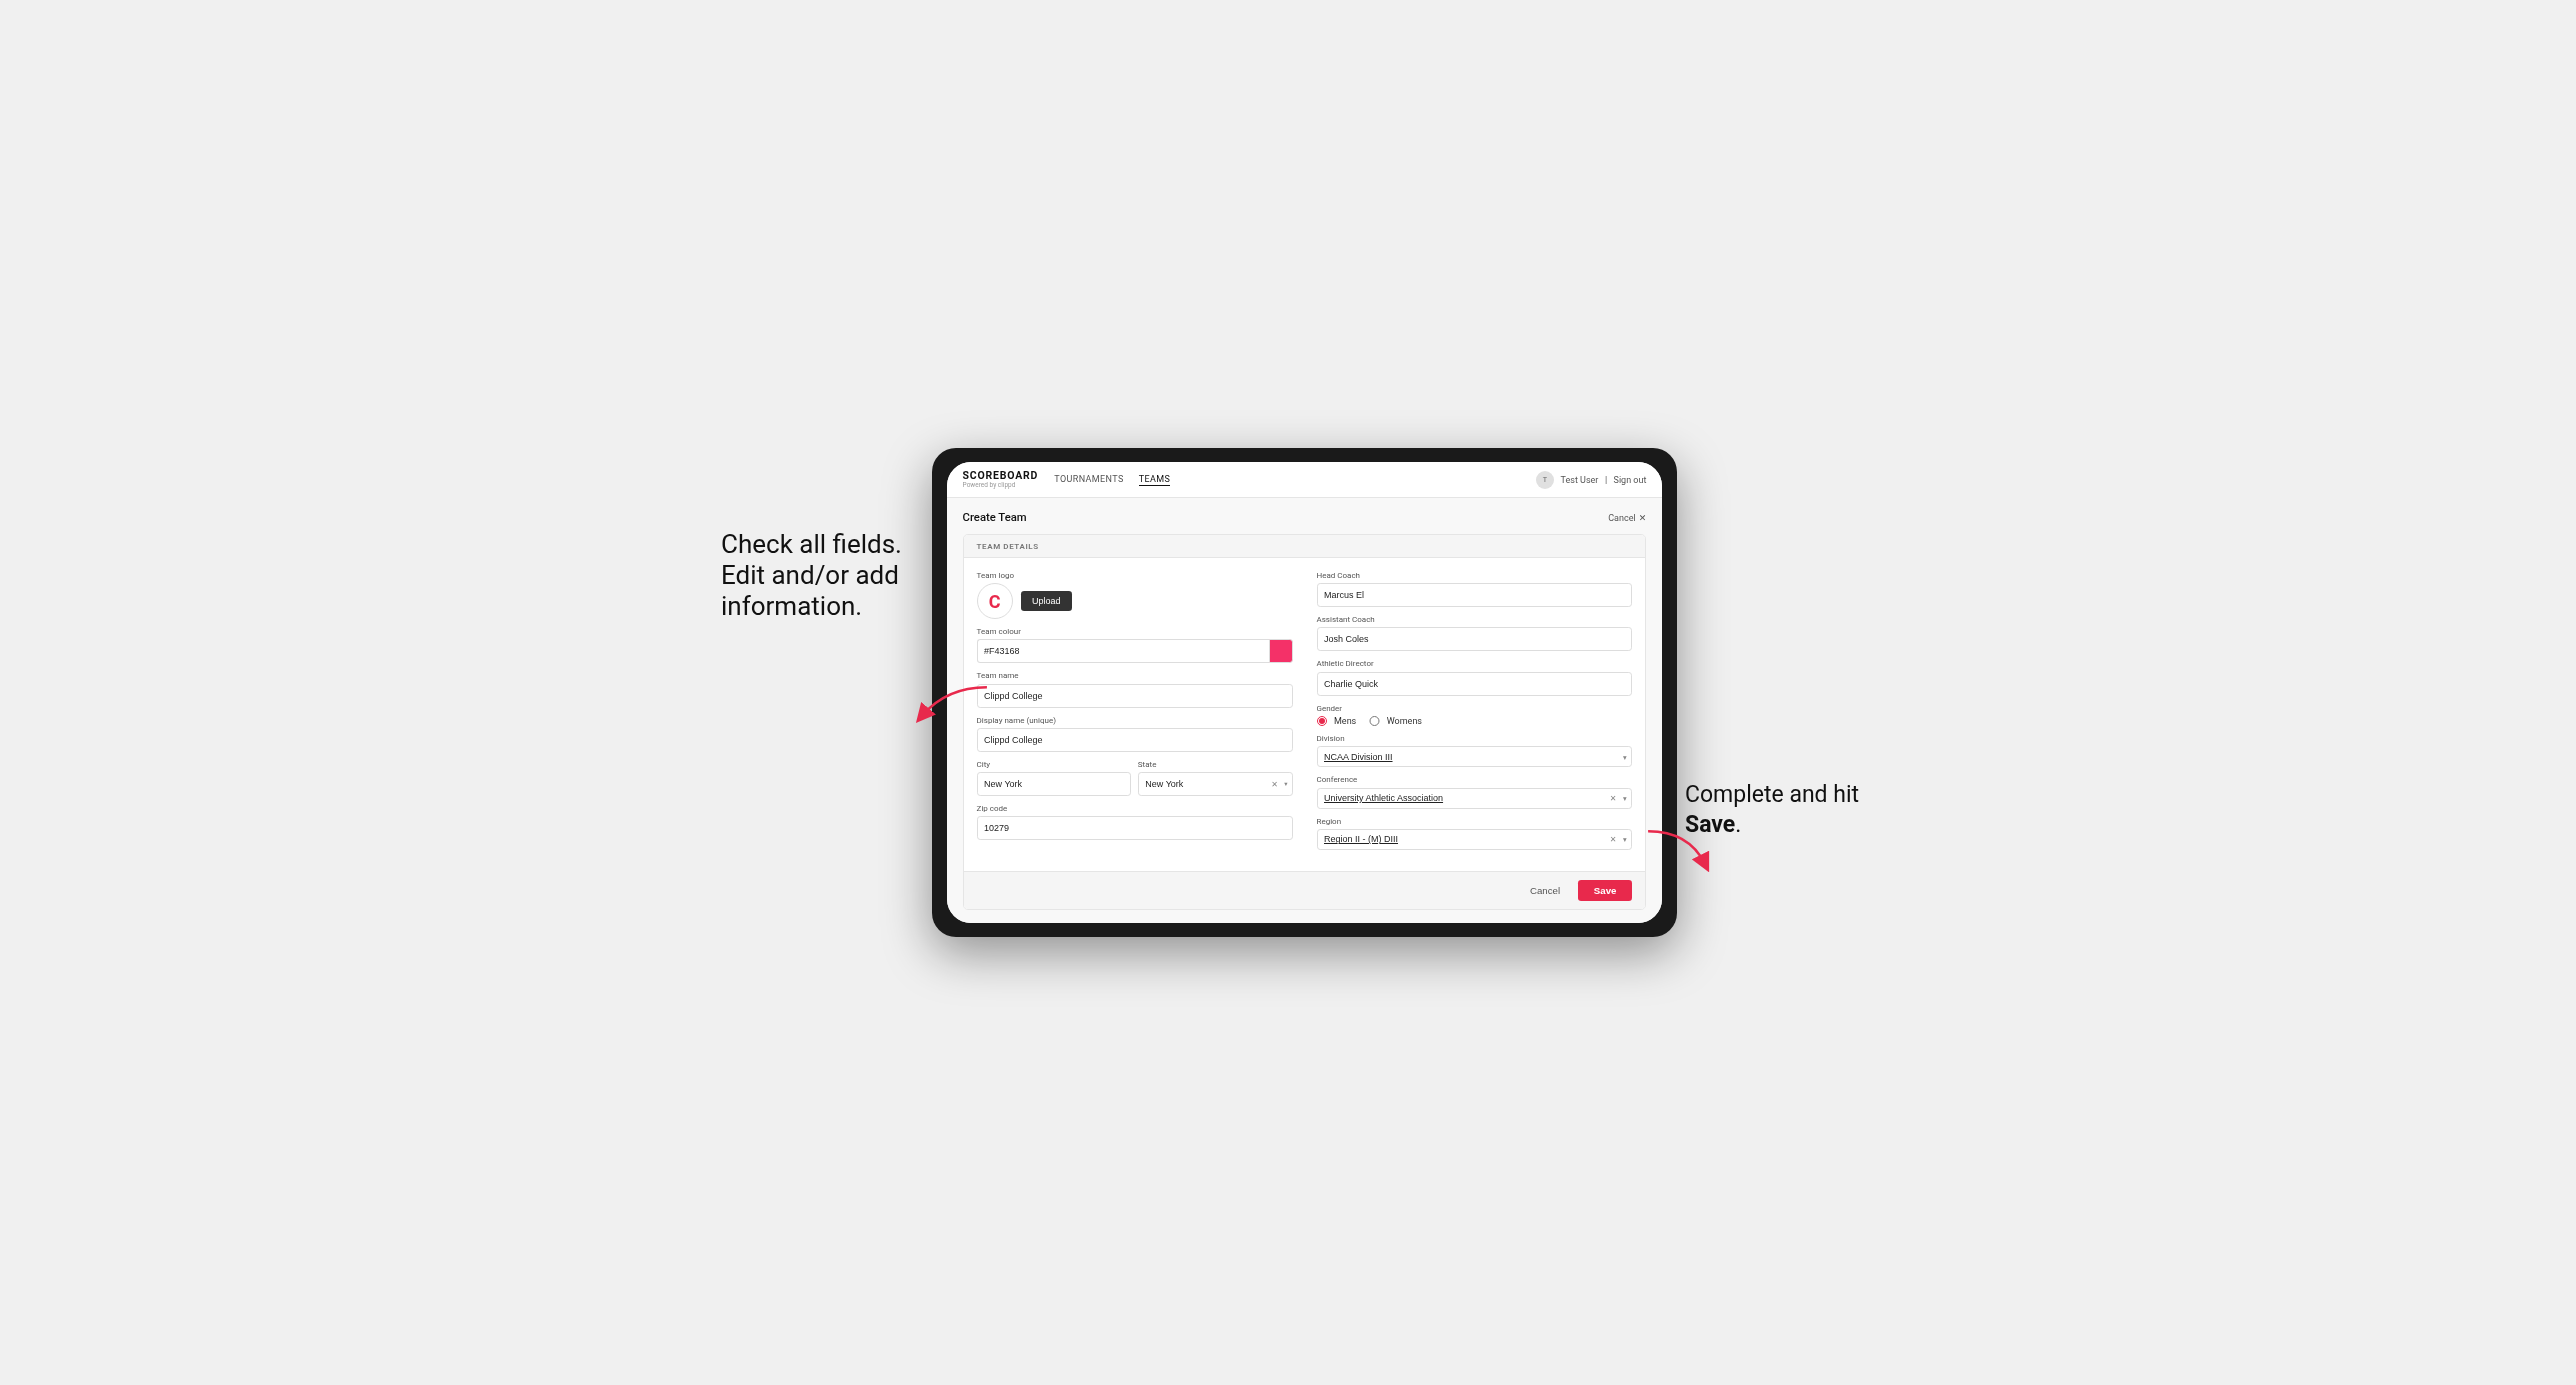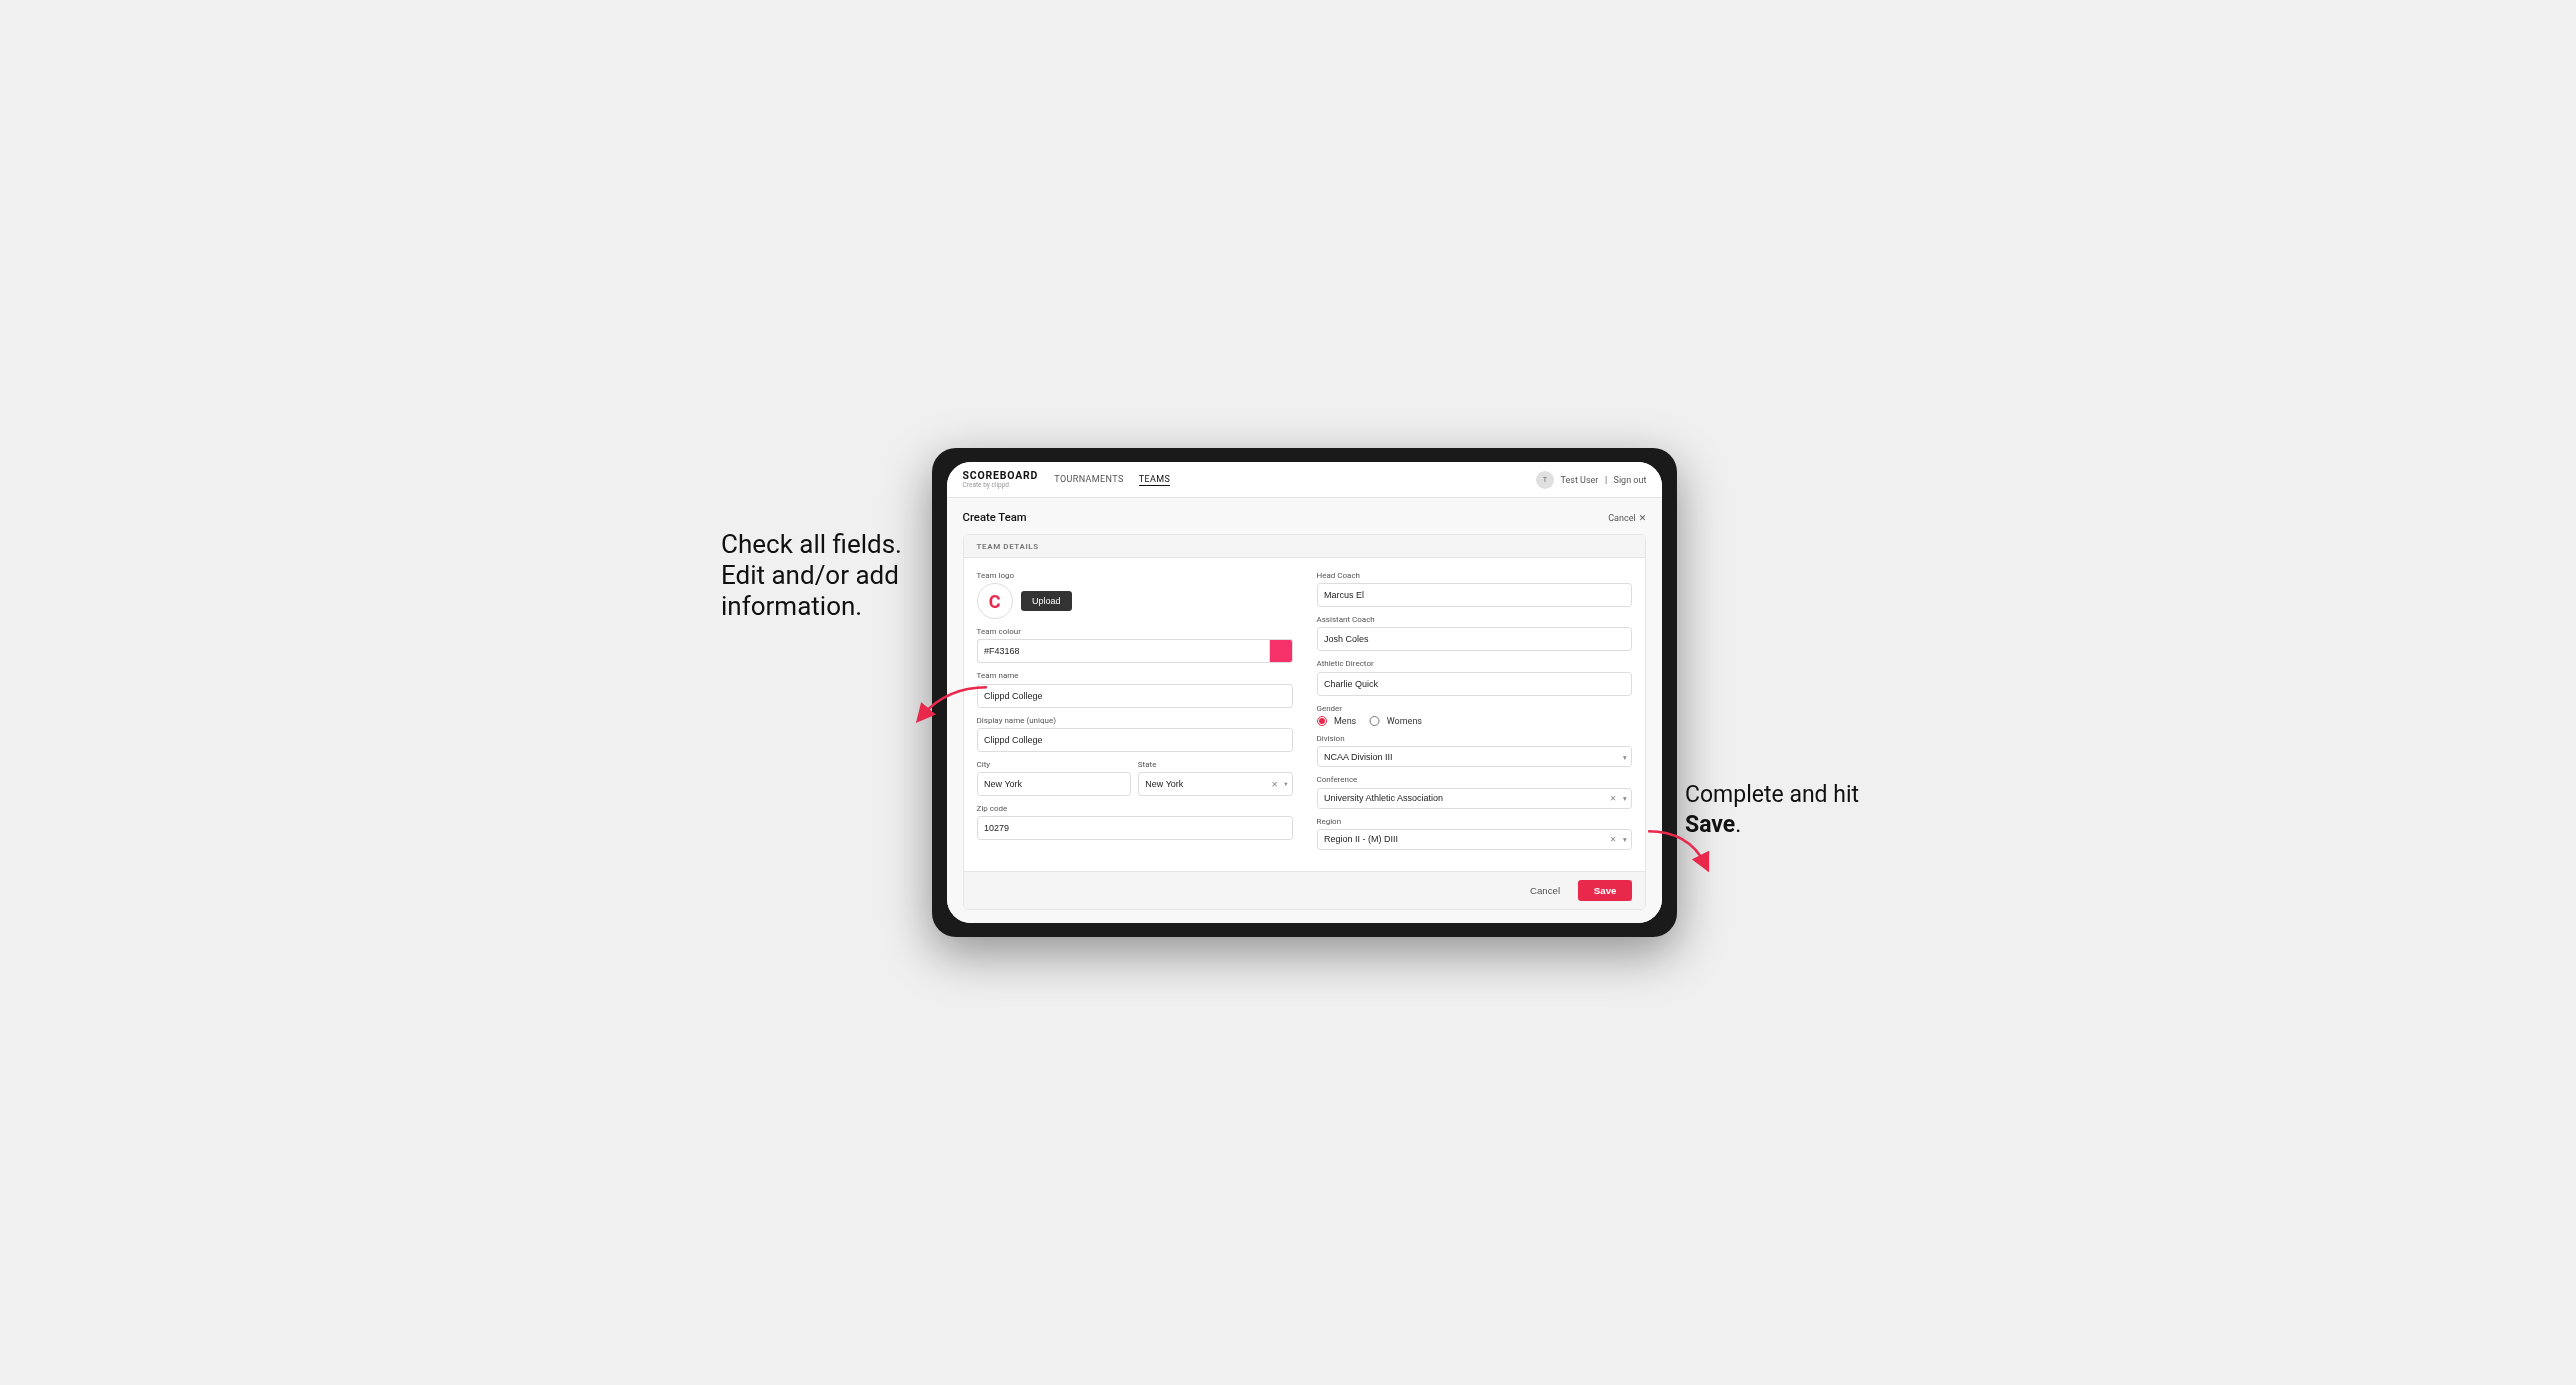--- a/index.html
+++ b/index.html
@@ -319,20 +319,21 @@
       height: 21px;
       border: 0.8px solid #ddd;
       border-radius: 3.2px;
       padding: 0 29px 0 6.5px;
       font-size: 9px;
       color: #222;
       background: #fff;
       outline: none;
       appearance: none;
       cursor: pointer;
+      text-decoration: underline;
     }
 
     .dropdown-x {
       position: absolute;
       right: 16px;
       top: 50%;
       transform: translateY(-50%);
       font-size: 8px;
       color: #888;
       cursor: pointer;
@@ -437,21 +438,21 @@
       </marker>
     </defs>
   </svg>
 
   <div class="tablet-frame">
     <div class="tablet-inner">
 
       <nav class="navbar">
         <div class="nav-brand">
           <span class="brand-title">SCOREBOARD</span>
-          <span class="brand-sub">Create by clippd</span>
+          <span class="brand-sub">Powered by clippd</span>
         </div>
         <div class="nav-links">
           <a class="nav-link">TOURNAMENTS</a>
           <a class="nav-link active">TEAMS</a>
         </div>
         <div class="nav-user">
           <div class="user-avatar">T</div>
           <span>Test User</span>
           <span>|</span>
           <a style="cursor:pointer;color:#555;">Sign out</a>

